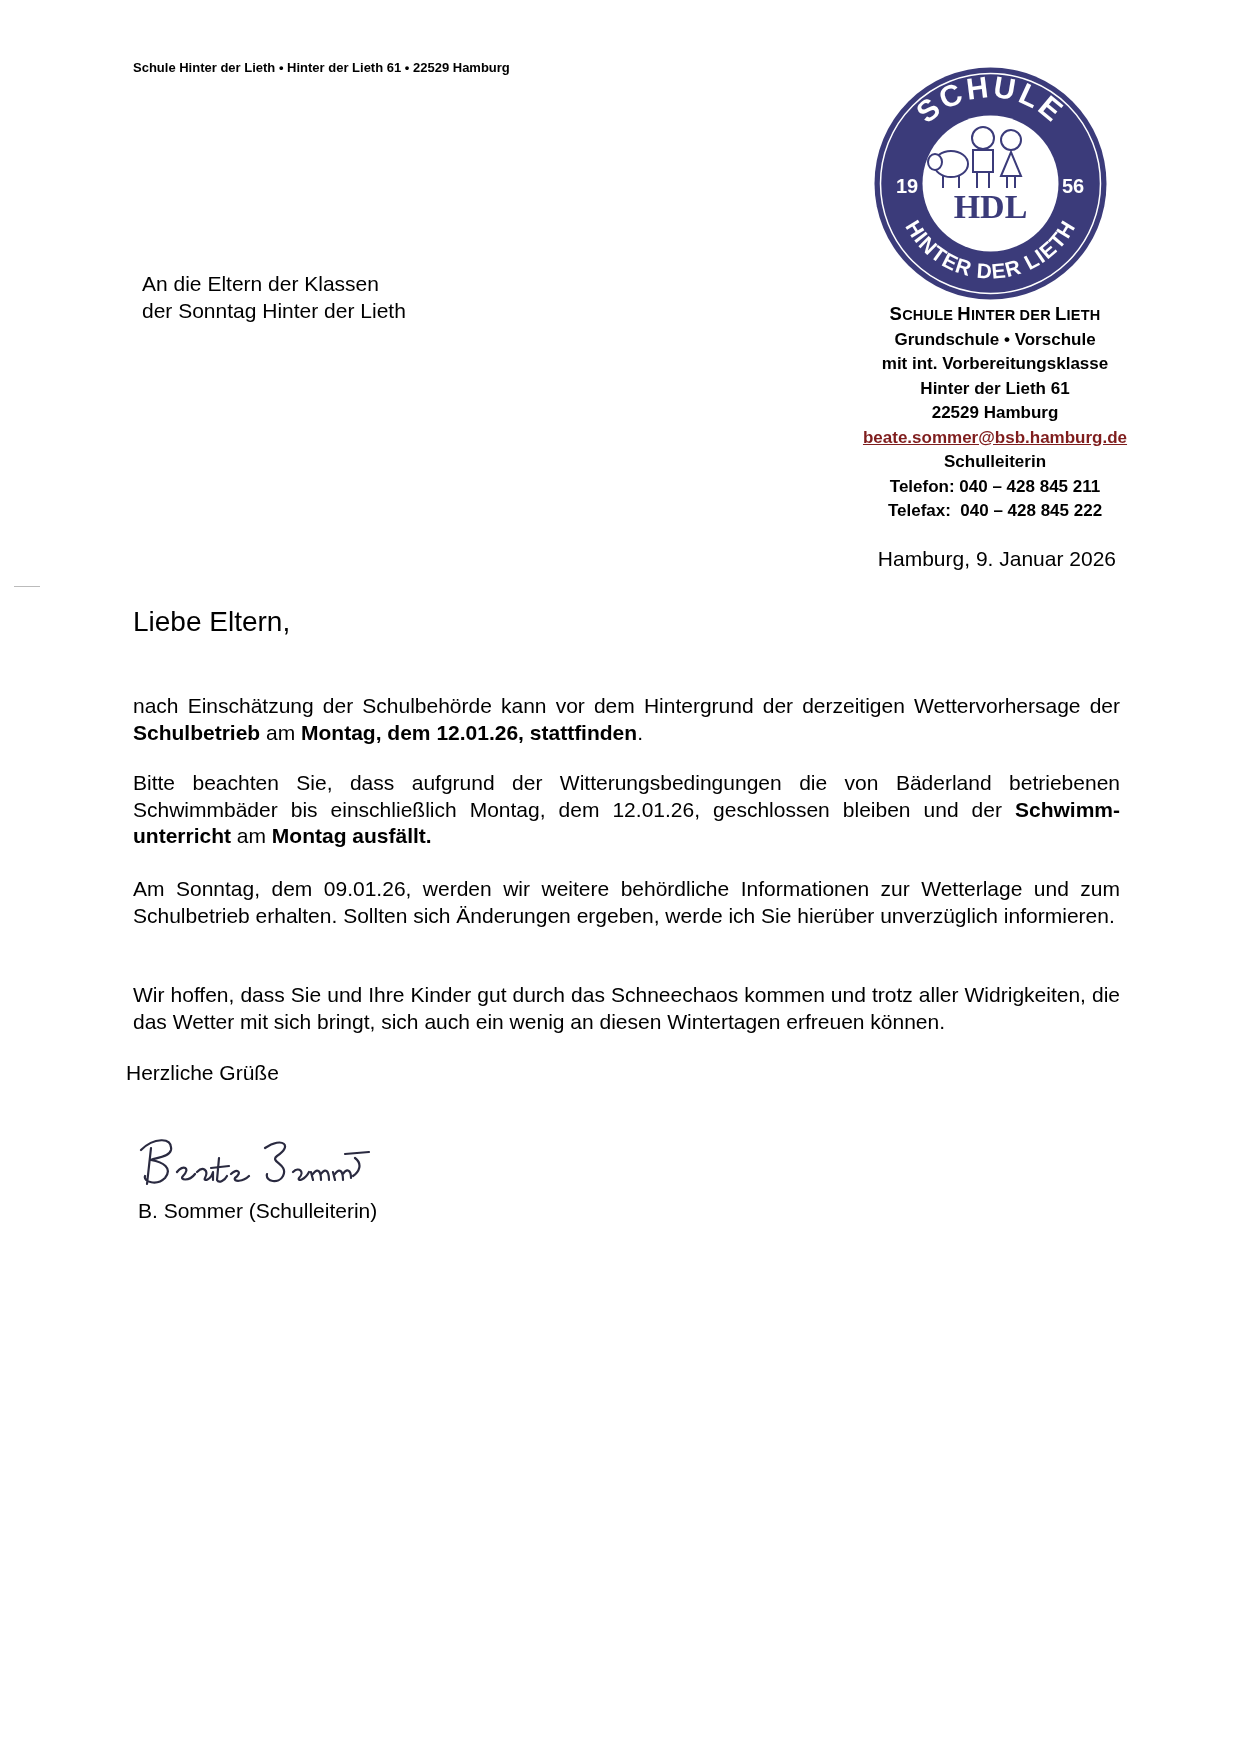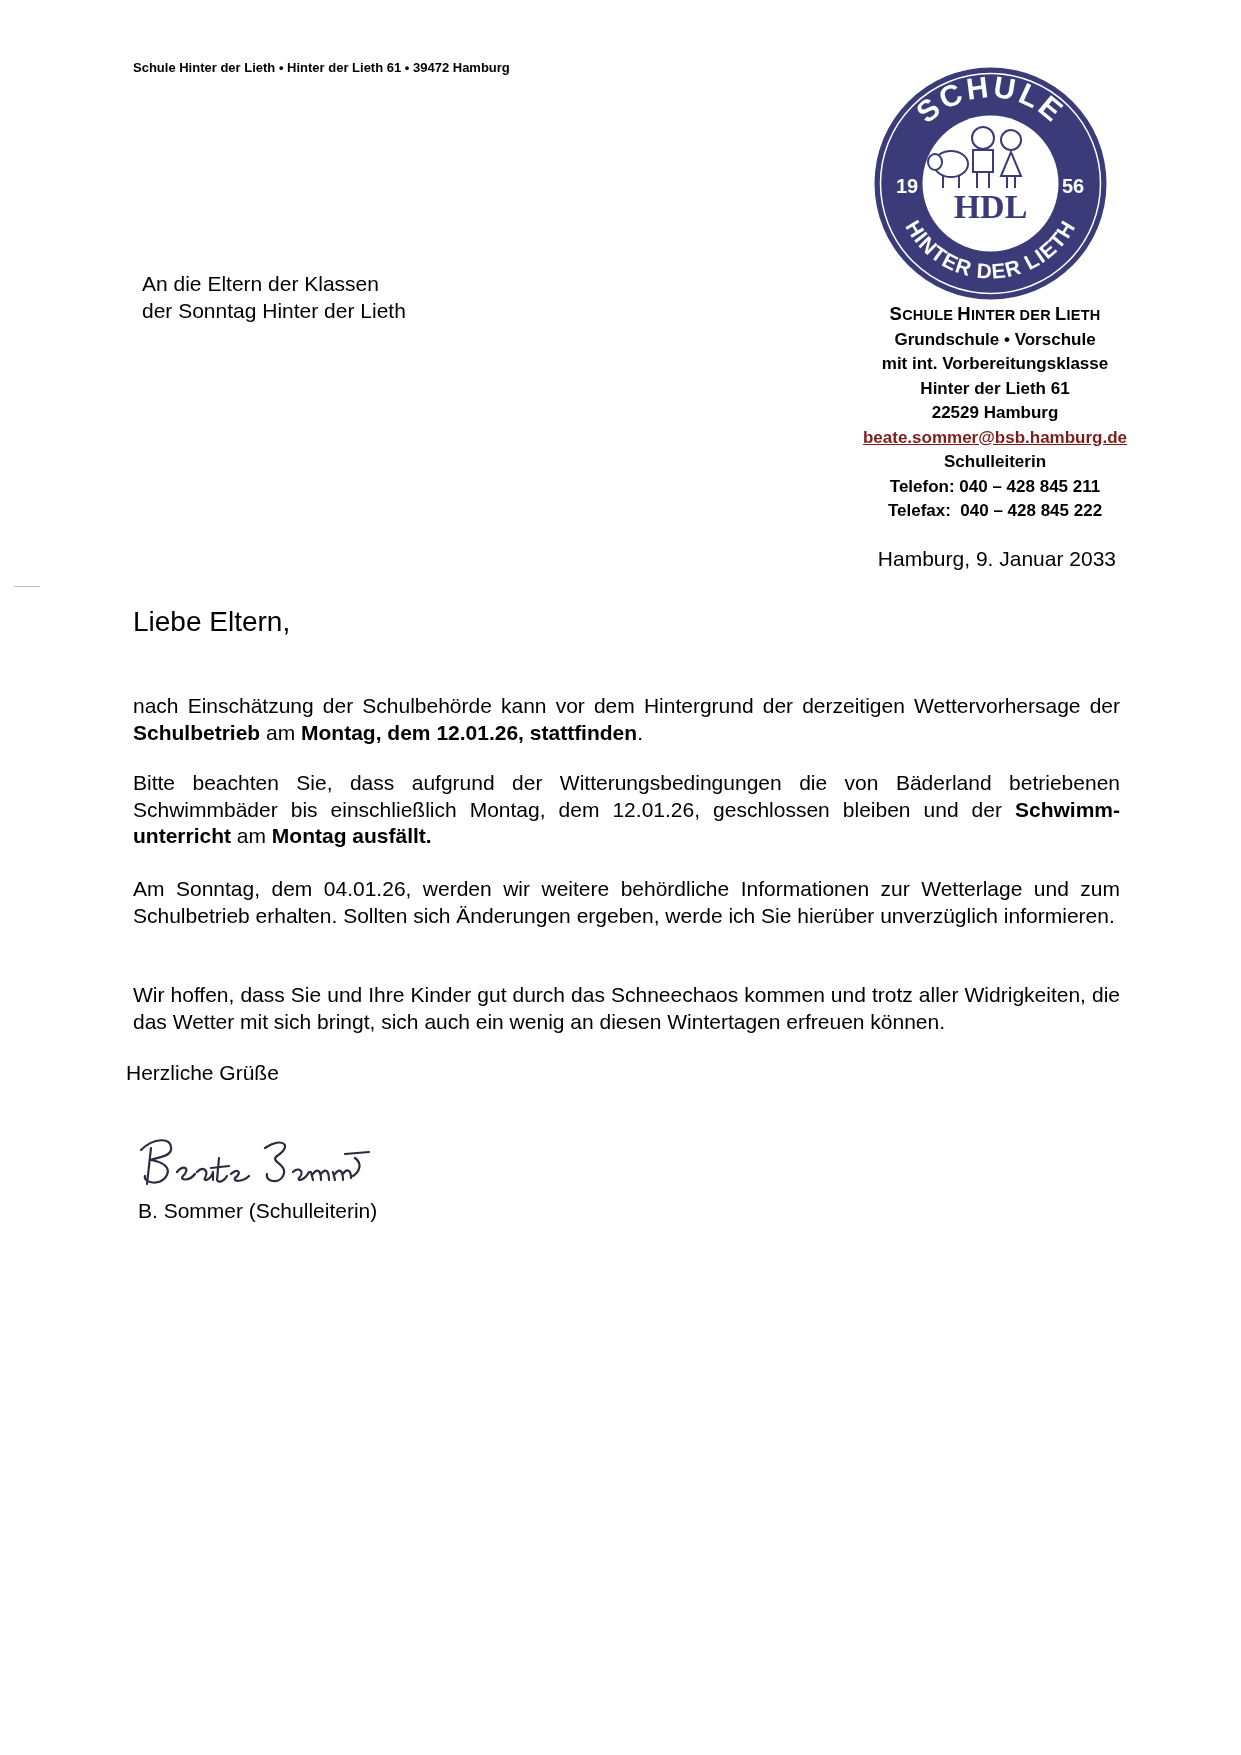--- a/index.html
+++ b/index.html
@@ -22,21 +22,21 @@
   .p3 { top: 876px; }
   .p4 { top: 982px; }
   .closing { left: 126px; top: 1061px; font-size: 21px; }
   .signature { left: 133px; top: 1128px; width: 240px; height: 70px; }
   .signer { left: 138px; top: 1199px; font-size: 21px; }
   b { font-weight: bold; }
 </style>
 </head>
 <body>
 
-<div class="abs sender">Schule Hinter der Lieth • Hinter der Lieth 61 • 39472 Hamburg</div>
+<div class="abs sender">Schule Hinter der Lieth • Hinter der Lieth 61 • 22529 Hamburg</div>
 
 <svg class="abs logo" viewBox="0 0 235 235">
   <defs>
     <path id="arcTop" d="M 32 117 A 85 85 0 0 1 203 117"></path>
     <path id="arcBottom" d="M 22 117 A 95 95 0 0 0 213 117"></path>
   </defs>
   <circle cx="117.5" cy="117.5" r="116" fill="#3b3b7a"></circle>
   <circle cx="117.5" cy="117.5" r="110" fill="none" stroke="#ffffff" stroke-width="1.5"></circle>
   <circle cx="117.5" cy="117.5" r="68" fill="#ffffff"></circle>
   <text font-family="Liberation Sans, sans-serif" font-weight="bold" font-size="30" fill="#ffffff" letter-spacing="3">
@@ -81,31 +81,31 @@
   <div>Grundschule • Vorschule</div>
   <div>mit int. Vorbereitungsklasse</div>
   <div>Hinter der Lieth 61</div>
   <div>22529 Hamburg</div>
   <div><a href="mailto:beate.sommer@bsb.hamburg.de">beate.sommer@bsb.hamburg.de</a></div>
   <div>Schulleiterin</div>
   <div style="white-space:pre">Telefon: 040 – 428 845 211</div>
   <div style="white-space:pre">Telefax:  040 – 428 845 222</div>
 </div>
 
-<div class="abs date">Hamburg, 9. Januar 2033</div>
+<div class="abs date">Hamburg, 9. Januar 2026</div>
 
 <div class="abs margin-mark"></div>
 
 <div class="abs salutation">Liebe Eltern,</div>
 
 <div class="abs body p1"><span>nach Einschätzung der Schulbehörde kann vor dem Hintergrund der derzeitigen Wettervorhersage der </span><b>Schulbetrieb</b><span> am </span><b>Montag, dem 12.01.26, stattfinden</b><span>.</span></div>
 
 <div class="abs body p2"><span>Bitte beachten Sie, dass aufgrund der Witterungsbedingungen die von Bäderland betriebenen Schwimmbäder bis einschließlich Montag, dem 12.01.26, geschlossen bleiben und der </span><b>Schwimm­unterricht</b><span> am </span><b>Montag ausfällt.</b></div>
 
-<div class="abs body p3">Am Sonntag, dem 04.01.26, werden wir weitere behördliche Informationen zur Wetterlage und zum Schulbetrieb erhalten. Sollten sich Änderungen ergeben, werde ich Sie hierüber unverzüglich in­formieren.</div>
+<div class="abs body p3">Am Sonntag, dem 09.01.26, werden wir weitere behördliche Informationen zur Wetterlage und zum Schulbetrieb erhalten. Sollten sich Änderungen ergeben, werde ich Sie hierüber unverzüglich in­formieren.</div>
 
 <div class="abs body p4">Wir hoffen, dass Sie und Ihre Kinder gut durch das Schneechaos kommen und trotz aller Widrig­keiten, die das Wetter mit sich bringt, sich auch ein wenig an diesen Wintertagen erfreuen können.</div>
 
 <div class="abs closing">Herzliche Grüße</div>
 
 <svg class="abs signature" viewBox="0 0 240 70">
   <path d="M 8 22 C 20 10, 40 8, 38 22 C 36 30, 20 30, 18 32 C 30 34, 40 40, 32 50 C 24 58, 10 54, 12 48 M 18 20 L 14 56
            M 44 44 C 50 36, 58 40, 50 48 C 46 52, 56 54, 62 46
            M 64 44 C 70 38, 76 42, 72 50 C 70 54, 78 52, 80 44 L 80 52
            M 86 30 L 84 52 C 86 56, 92 52, 94 48 M 78 40 L 96 38

